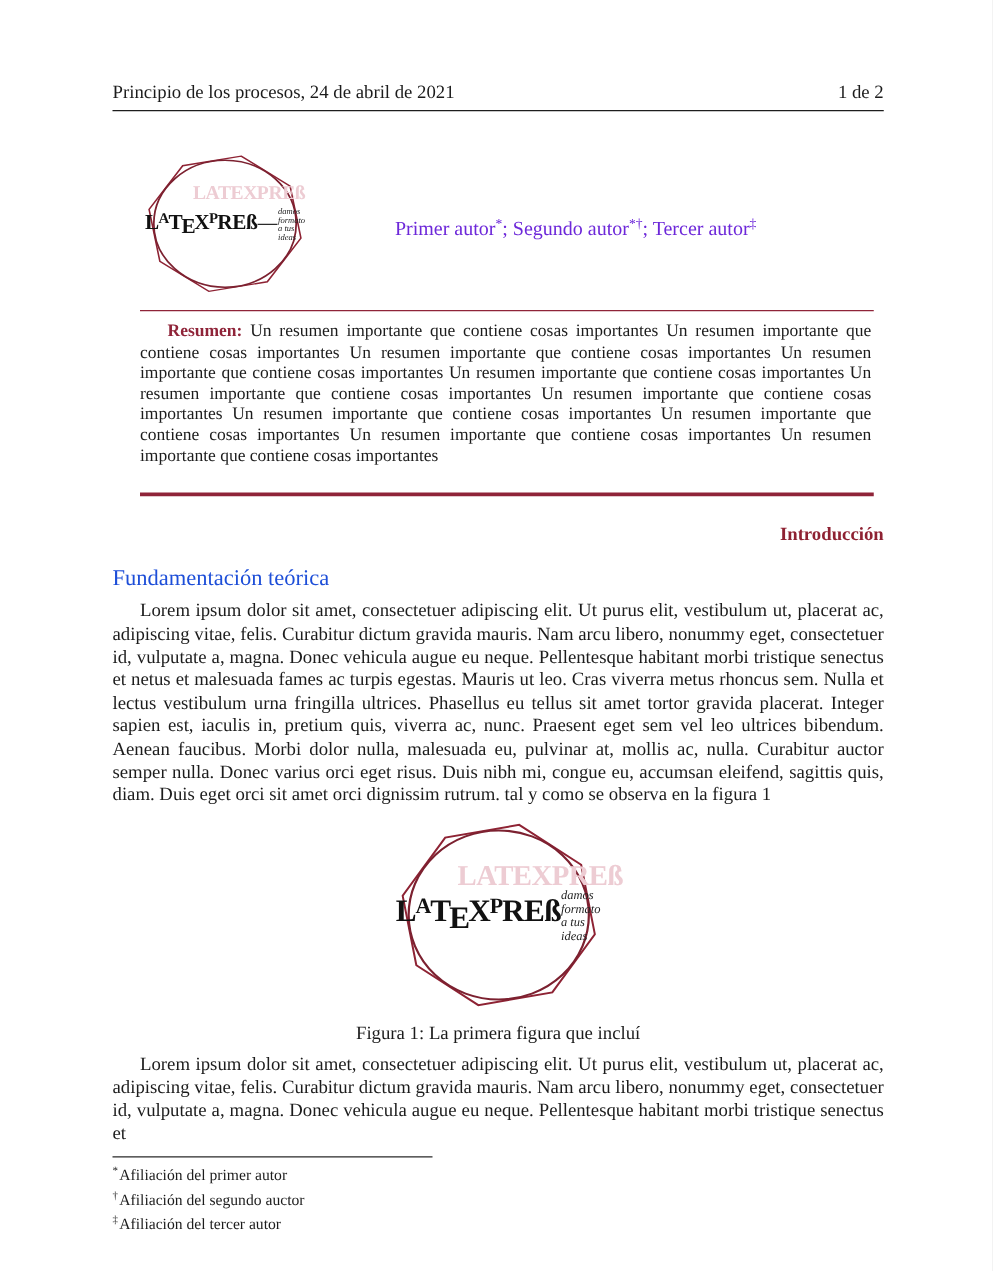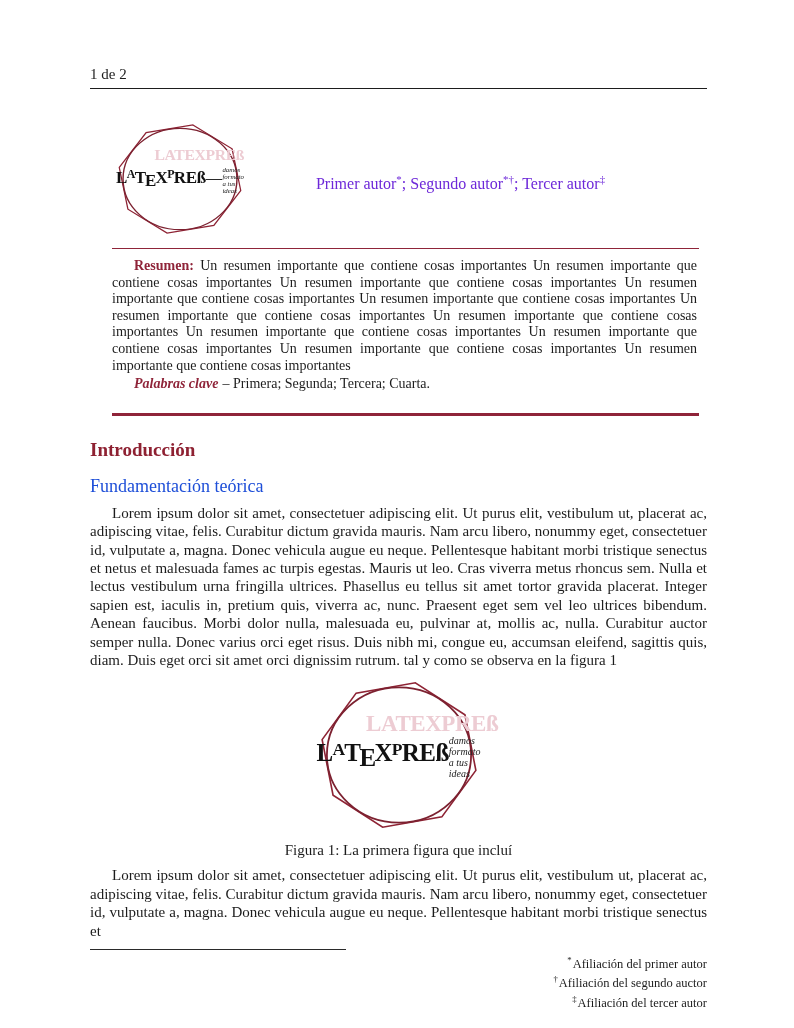--- a/index.html
+++ b/index.html
@@ -61,45 +61,46 @@
     font-size:14px; line-height:16.6px; text-align:justify;
   }
   .abstract-text { text-indent:22px; }
   .abs-label { color:#8f2439; font-weight:700; }
   .kw-line { text-indent:22px; margin-top:2px; }
   .kw-label { color:#8f2439; font-weight:700; font-style:italic; }
   .kw-rest { margin-left:.30em; }
 
   
   .h-intro {
-    margin-top:23px; text-align:left; color:#8e2132;
-    font-size:19px; font-weight:700;
+    margin-top:23px; text-align:right; color:#8e2132;
+    font-size:15px; font-weight:700;
   }
   .h-sub { margin-top:15px; color:#1d4ed8; font-size:18px; font-weight:400; }
   .body-p {
     margin-top:7px; font-size:15px; line-height:18.4px;
     text-align:justify; text-indent:22px;
   }
 
   
   .figure { margin-top:10px; display:flex; flex-direction:column; align-items:center; }
   .fig-caption { margin-top:11px; font-size:15px; text-align:center; }
 
   
-  .footnotes { margin-top:9px; font-size:12.5px; line-height:1.38;text-align:right; }
+  .footnotes { margin-top:9px; font-size:12.5px; line-height:1.38; }
   .fn-rule { width:256px; border-top:1.2px solid #2a2a2a; margin-bottom:4px; }
   .footnote sup { font-size:70%; margin-right:1px; }
 </style>
 </head>
 <body>
 
 <div class="page">
   <div class="content">
 
     <div class="runhead">
+      <span>Principio de los procesos, 24 de abril de 2021</span>
       <span>1 de 2</span>
     </div>
 
     <div class="title-block">
 
       <div class="logo logo-small">
         <svg class="logo-shapes" viewBox="0 0 200 200" preserveAspectRatio="none" aria-hidden="true">
           <polygon class="oct" points="120.2,5.1 181.4,47.1 194.9,120.2 152.9,181.4 79.8,194.9 18.6,152.9 5.1,79.8 47.1,18.6"></polygon>
           <circle class="circ" cx="100" cy="100" r="89"></circle>
         </svg>
@@ -111,21 +112,20 @@
         </div>
       </div>
 
       <div class="title-col">
         <div class="authors"><span>Primer autor</span><sup>*</sup><span>; </span><span>Segundo autor</span><sup>*†</sup><span>; </span><span>Tercer autor</span><sup>‡</sup></div>
       </div>
     </div>
 
     <div class="abstract">
       <p class="abstract-text"><span class="abs-label">Resumen:</span> <span>Un resumen importante que contiene cosas importantes Un resumen importante que contiene cosas importantes Un resumen importante que contiene cosas importantes Un resumen importante que contiene cosas importantes Un resumen importante que contiene cosas importantes Un resumen importante que contiene cosas importantes Un resumen importante que contiene cosas importantes Un resumen importante que contiene cosas importantes Un resumen importante que contiene cosas importantes Un resumen importante que contiene cosas importantes Un resumen importante que contiene cosas importantes</span></p>
-      <p class="kw-line"><span class="kw-label">Palabras clave</span><span class="kw-rest">– Primera; Segunda; Tercera; Cuarta.</span></p>
     </div>
 
     <div class="h-intro">Introducción</div>
     <div class="h-sub">Fundamentación teórica</div>
 
     <p class="body-p">Lorem ipsum dolor sit amet, consectetuer adipiscing elit. Ut purus elit, vestibulum ut, placerat ac, adipiscing vitae, felis. Curabitur dictum gravida mauris. Nam arcu libero, nonummy eget, consectetuer id, vulputate a, magna. Donec vehicula augue eu neque. Pellentesque habitant morbi tristique senectus et netus et malesuada fames ac turpis egestas. Mauris ut leo. Cras viverra metus rhoncus sem. Nulla et lectus vestibulum urna fringilla ultrices. Phasellus eu tellus sit amet tortor gravida placerat. Integer sapien est, iaculis in, pretium quis, viverra ac, nunc. Praesent eget sem vel leo ultrices bibendum. Aenean faucibus. Morbi dolor nulla, malesuada eu, pulvinar at, mollis ac, nulla. Curabitur auctor semper nulla. Donec varius orci eget risus. Duis nibh mi, congue eu, accumsan eleifend, sagittis quis, diam. Duis eget orci sit amet orci dignissim rutrum. tal y como se observa en la figura 1</p>
 
     <div class="figure">
       <div class="logo logo-large">
         <svg class="logo-shapes" viewBox="0 0 200 200" preserveAspectRatio="none" aria-hidden="true">

